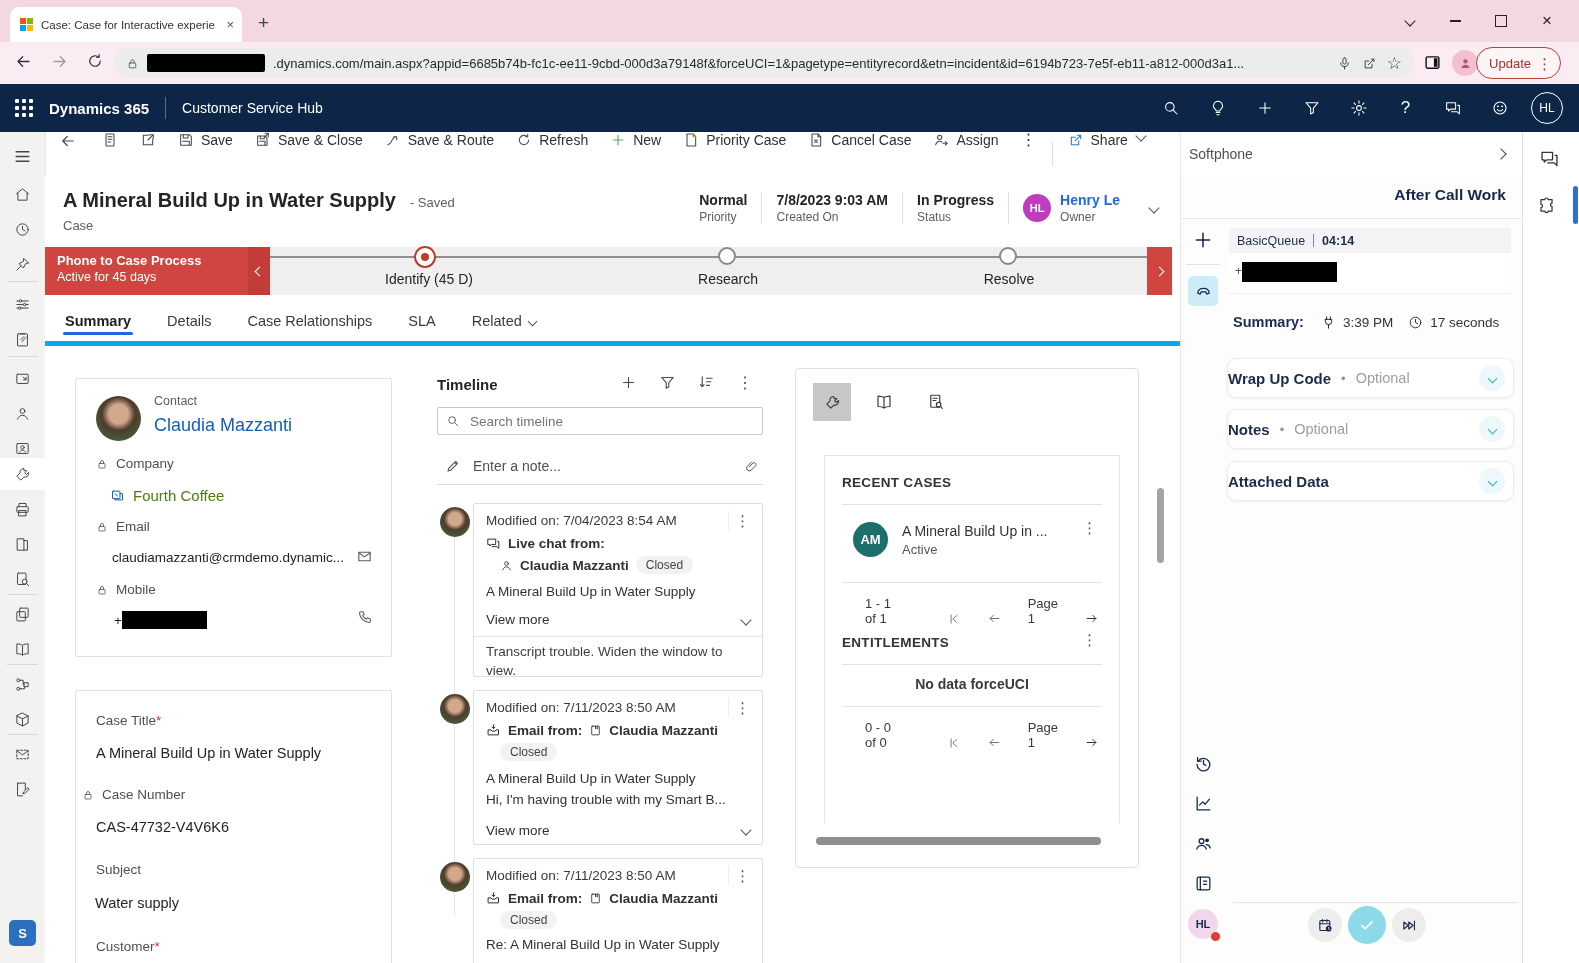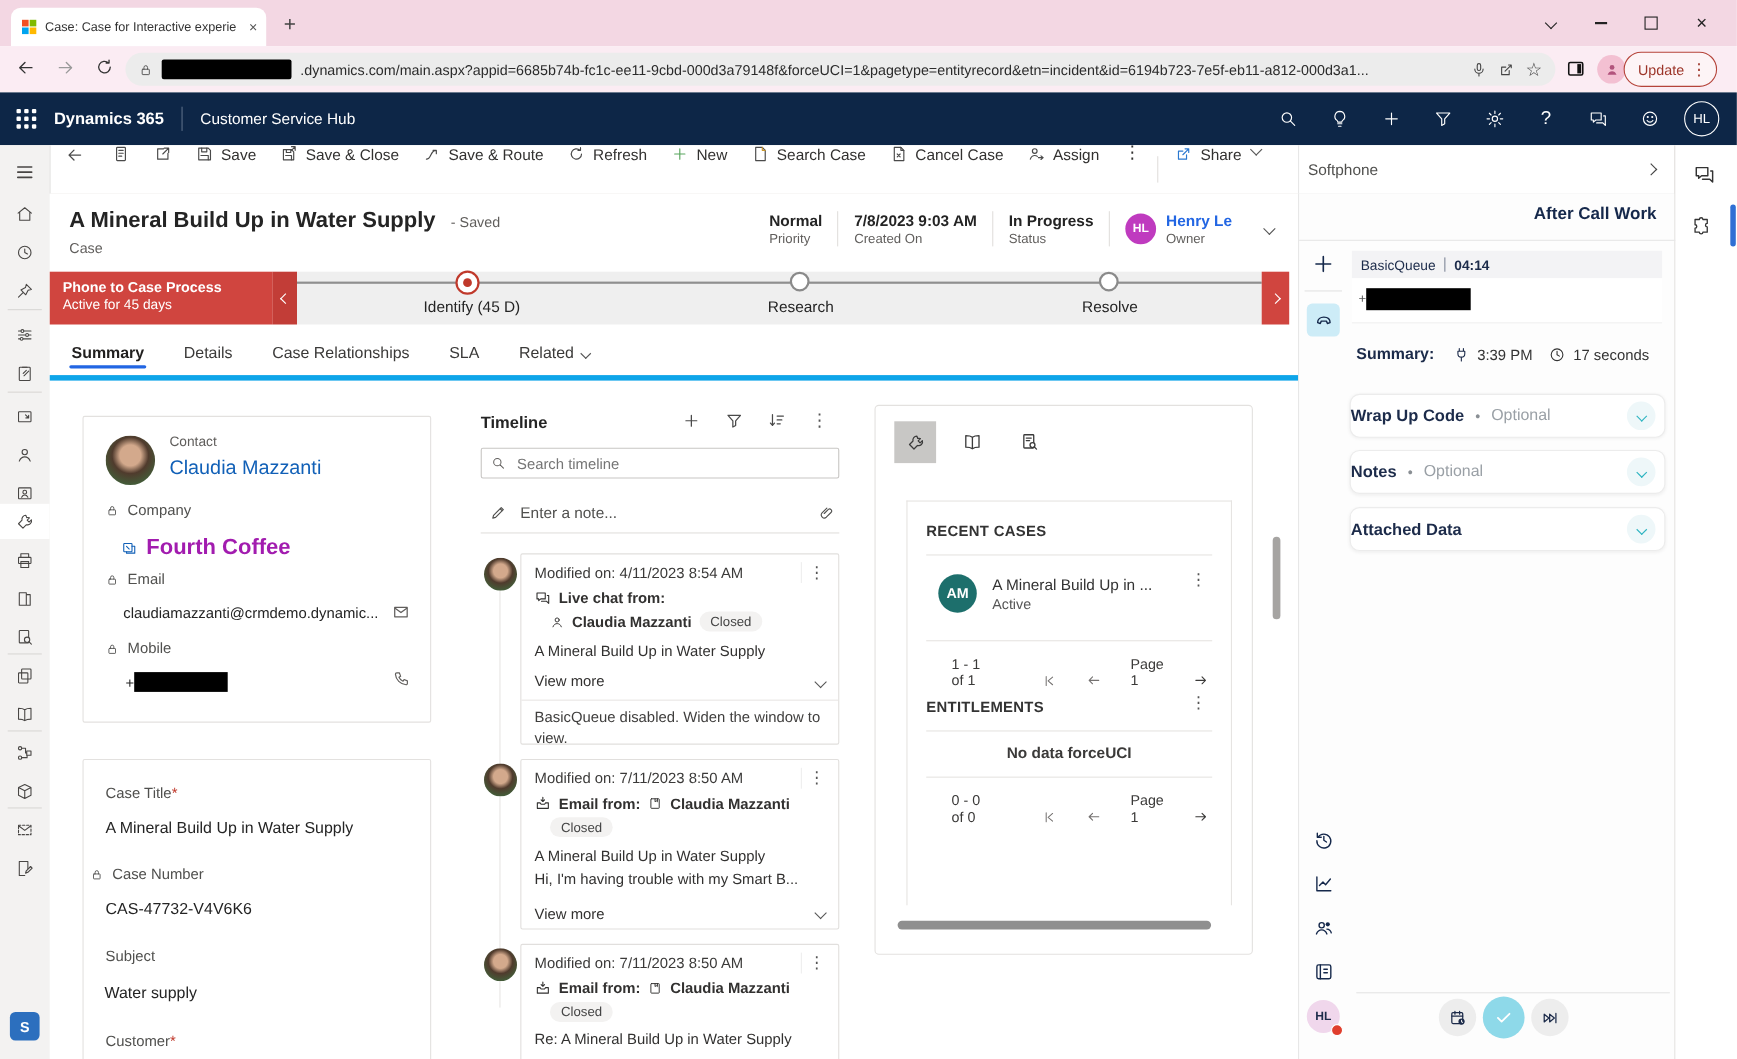--- a/index.html
+++ b/index.html
@@ -285,21 +285,21 @@
       <svg class="i" viewBox="0 0 24 24" style="color:#59a55e">
         <path d="M12 5v14M5 12h14"></path>
       </svg>
       <span>New</span>
     </span>
   <span class="cmd">
       <svg class="i" viewBox="0 0 24 24">
         <path d="M6 3h9l4 4v14H6z"></path>
         <path d="M15 3v4h4" style="stroke:#c9972e"></path>
       </svg>
-      <span>Search Case</span>
+      <span>Priority Case</span>
     </span>
   <span class="cmd">
       <svg class="i" viewBox="0 0 24 24">
         <path d="M6 3h9l4 4v14H6z"></path>
         <path d="M15 3v4h4M10 12l4 4M14 12l-4 4"></path>
       </svg>
       <span>Cancel Case</span>
     </span>
   <span class="cmd">
       <svg class="i" viewBox="0 0 24 24">
@@ -538,21 +538,21 @@
           <rect x="6" y="11" width="12" height="9" rx="1"></rect>
           <path d="M9 11V8a3 3 0 0 1 6 0v3"></path>
         </svg>
       <span>Company</span>
     </div>
     <div class="abs flex" style="left:34px;top:108px;gap:8px">
       <svg class="i" viewBox="0 0 24 24" style="width:15px;height:15px;color:#1160b7">
           <rect x="4" y="5" width="12" height="12" rx="1"></rect>
           <path d="M16 9h4v10H8v-2M8 9l4 4"></path>
         </svg>
-      <span style="font-size:20px;font-weight:700;color:#a21caf">Fourth Coffee</span>
+      <span style="font-size:15px;font-weight:400;color:#4d7c0f">Fourth Coffee</span>
     </div>
     <div class="abs lockrow" style="left:20px;top:140px">
       <svg class="i" viewBox="0 0 24 24" style="width:12px;height:12px">
           <rect x="6" y="11" width="12" height="9" rx="1"></rect>
           <path d="M9 11V8a3 3 0 0 1 6 0v3"></path>
         </svg>
       <span>Email</span>
     </div>
     <div class="abs fieldval" style="left:36px;top:171px;font-size:13.5px">claudiamazzanti@crmdemo.dynamic...</div>
     <div class="abs" style="right:18px;top:169px;color:#605e5c"><svg class="i" viewBox="0 0 24 24" style="width:17px;height:17px">
@@ -622,21 +622,21 @@
       </svg>
   </div>
 
   <div class="abs" style="left:409px;top:340px;width:1px;height:400px;background:#e8e6e4"></div>
 
   <div class="tavatar" style="left:395px;top:331px">
       <div class="photo"></div>
     </div>
   <div class="tcard" style="left:428px;top:327px;width:290px;height:174px">
     <div class="tchead">
-        <span>Modified on: 4/11/2023 8:54 AM</span>
+        <span>Modified on: 7/04/2023 8:54 AM</span>
         <span style="flex:1"></span>
         <span style="border-left:1px solid #eee;padding:2px 6px" class="dots3">⋮</span>
       </div>
     <div style="padding:0 12px">
       <div class="flex" style="gap:7px;font-weight:700">
         <svg class="i" viewBox="0 0 24 24" style="width:15px;height:15px">
             <path d="M3.5 5h12v8.5H9L6 16v-2.5H3.5zM18.5 8.5h2V20l-3-3h-7.5"></path>
           </svg>
         <span>Live chat from:</span>
       </div>
@@ -648,21 +648,21 @@
         <span style="font-weight:700">Claudia Mazzanti</span>
         <span class="closedpill">Closed</span>
       </div>
       <div style="margin-top:10px">A Mineral Build Up in Water Supply</div>
       <div class="flex" style="margin-top:13px">
           <span>View more</span>
           <span style="flex:1"></span>
           <span class="chev down" style="color:#555"></span>
         </div>
     </div>
-    <div style="border-top:1px solid #e8e6e4;margin-top:9px;padding:6px 12px;color:#3f3e3d;line-height:1.4">BasicQueue disabled. Widen the window to view.</div>
+    <div style="border-top:1px solid #e8e6e4;margin-top:9px;padding:6px 12px;color:#3f3e3d;line-height:1.4">Transcript trouble. Widen the window to view.</div>
   </div>
 
   <div class="tavatar" style="left:395px;top:518px">
       <div class="photo"></div>
     </div>
   <div class="tcard" style="left:428px;top:514px;width:290px;height:155px">
     <div class="tchead">
         <span>Modified on: 7/11/2023 8:50 AM</span>
         <span style="flex:1"></span>
         <span style="border-left:1px solid #eee;padding:2px 6px" class="dots3">⋮</span>

